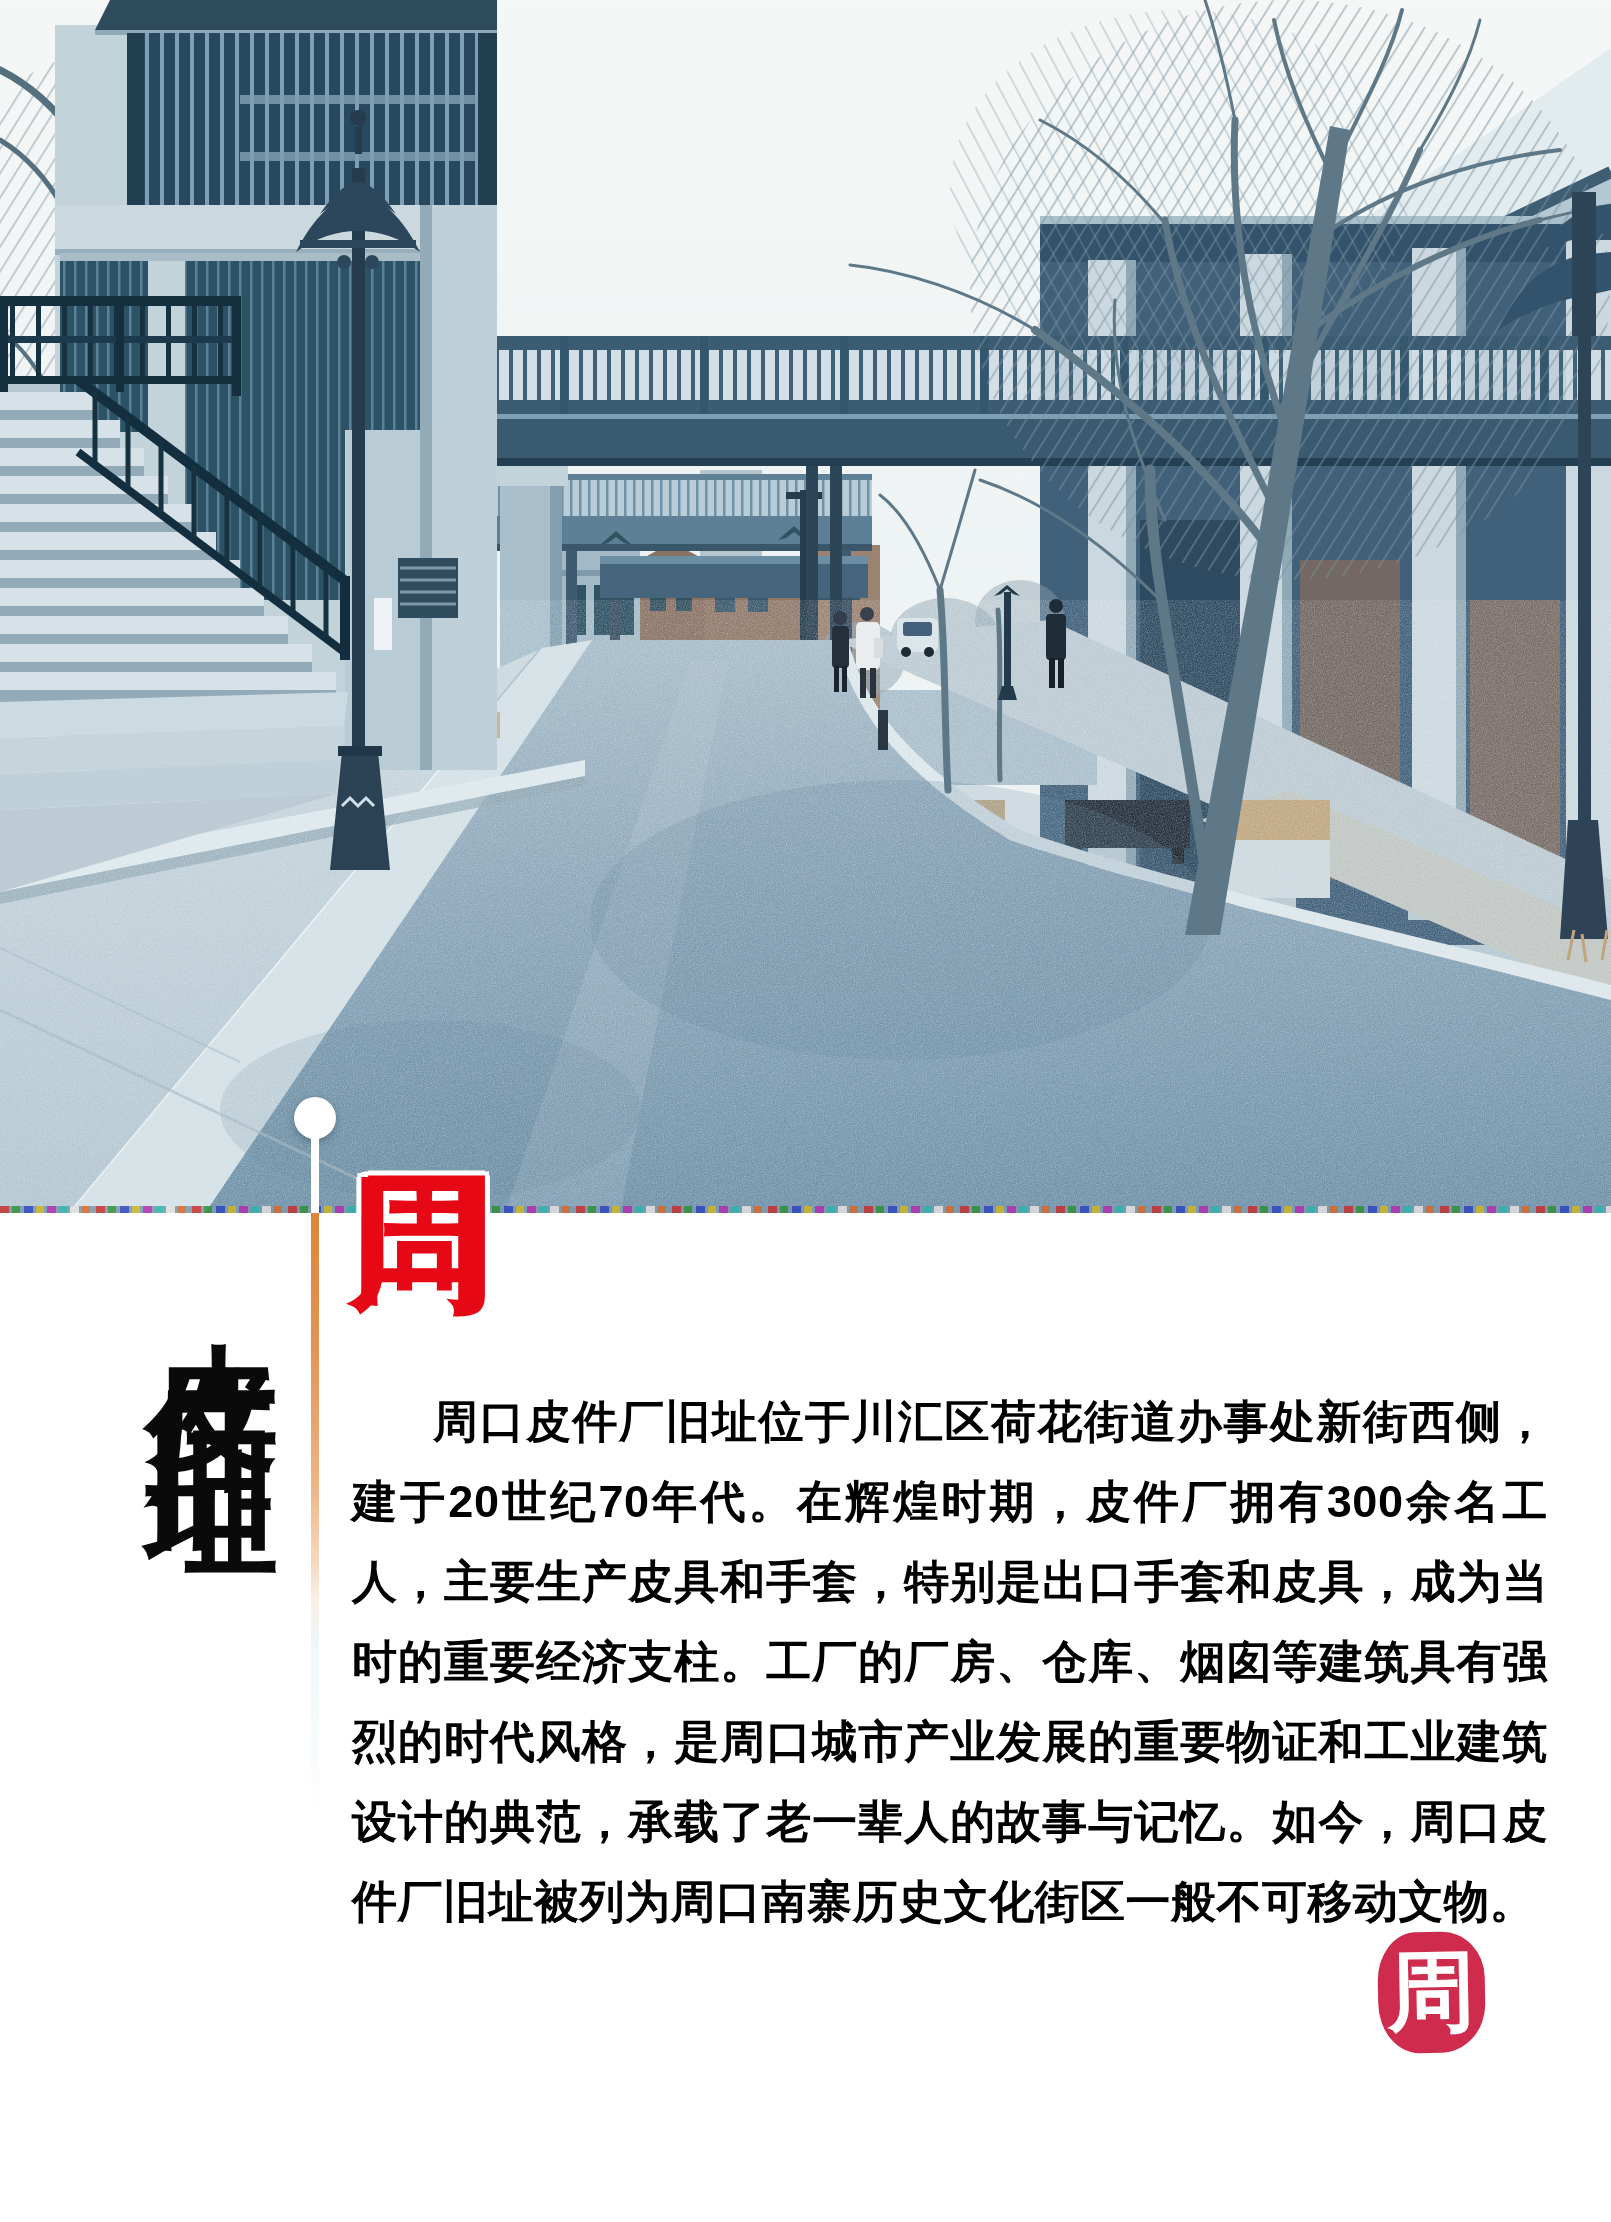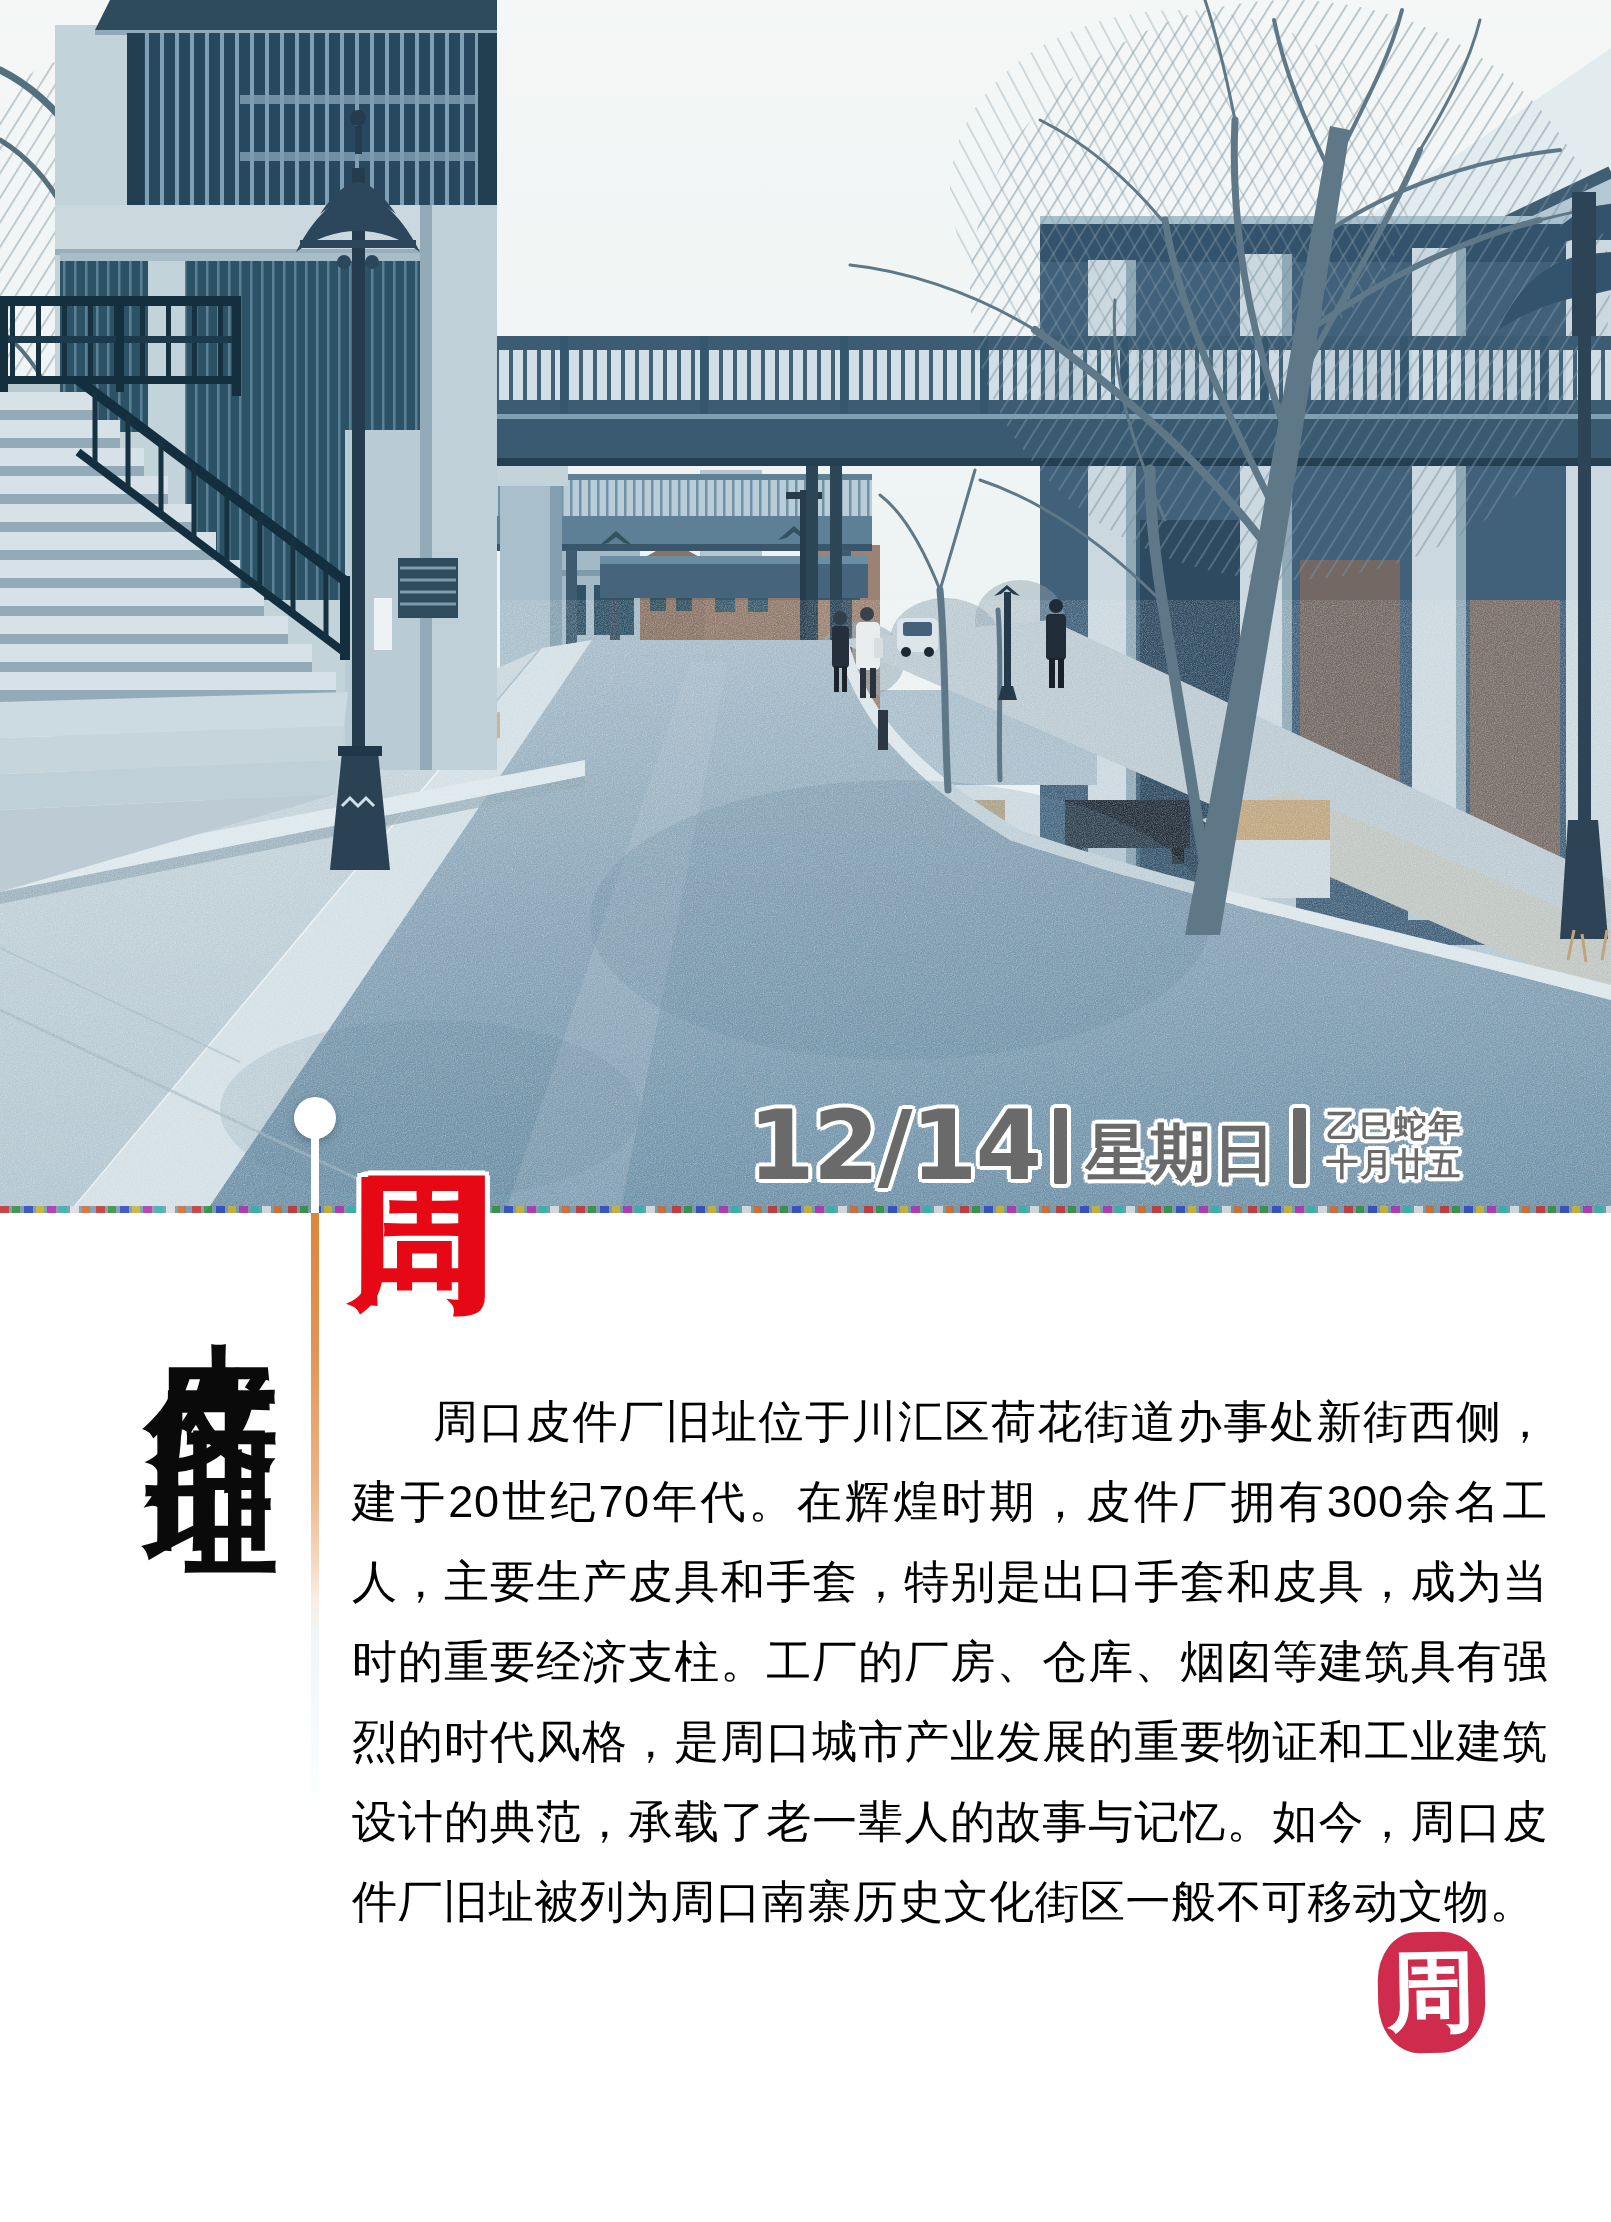--- a/index.html
+++ b/index.html
@@ -31,21 +31,21 @@
       font-family:"Liberation Serif","DejaVu Serif",serif;font-weight:700;
       font-size:150px;line-height:150px;letter-spacing:14px;color:#e60915;
       text-shadow:-5px 0 0 #fff,5px 0 0 #fff,0 -5px 0 #fff,0 5px 0 #fff,
        -4px -4px 0 #fff,4px -4px 0 #fff,-4px 4px 0 #fff,4px 4px 0 #fff;}
 
   .article-title{position:absolute;left:146px;top:1236px;writing-mode:vertical-rl;
       font-family:"Liberation Serif","DejaVu Serif",serif;font-weight:900;
       font-size:132px;line-height:132px;letter-spacing:26px;color:#0a0a0a;}
 
   .article-paragraph{position:absolute;left:352px;top:1382px;width:1196px;
-      font-size:45px;line-height:80px;color:#000;font-weight:400;text-align:justify;
+      font-size:45px;line-height:80px;color:#000;font-weight:700;text-align:justify;
       text-indent:1.8em;letter-spacing:0.5px;}
 
   .seal{position:absolute;left:1378px;top:1932px;width:107px;height:121px;background:#cf2b4c;
         border-radius:36% 40% 42% 38% / 40% 38% 40% 42%;transform:rotate(-1deg);
         display:flex;align-items:center;justify-content:center;}
   .seal-char{font-family:"Liberation Serif","DejaVu Serif",serif;font-weight:700;
         font-size:88px;color:#ffffff;line-height:100px;}
 </style>
 </head>
 <body>
@@ -435,30 +435,20 @@
         <rect x="1004" y="592" width="7" height="96" fill="#24394a"></rect>
         <path d="M994,596 l13,-11 13,11 -7,-2 -6,-5 -6,5 z" fill="#24394a"></path>
         <polygon points="998,700 1017,700 1013,686 1002,686" fill="#24394a"></polygon>
       </g>
       <rect x="878" y="710" width="10" height="40" fill="#2b3844"></rect>
     </g>
 
     <rect x="0" y="1206" width="1611" height="7" fill="url(#glitch)" opacity="0.85"></rect>
   </svg>
 
-  <div class="date-block">
-    <div class="date-md ow">12/14</div>
-    <div class="date-bar b1"></div>
-    <div class="date-week ow">星期日</div>
-    <div class="date-bar b2"></div>
-    <div class="date-lunar">
-      <span class="ow">乙巳蛇年</span>
-      <span class="ow">十月廿五</span>
-    </div>
-  </div>
 
   <div class="timeline-dot"></div>
   <div class="timeline-white"></div>
   <div class="timeline-orange"></div>
 
   <div class="hero-vertical">周口</div>
 
   <div class="article-title">皮件厂旧址</div>
 
   <div class="article-paragraph">周口皮件厂旧址位于川汇区荷花街道办事处新街西侧，建于20世纪70年代。在辉煌时期，皮件厂拥有300余名工人，主要生产皮具和手套，特别是出口手套和皮具，成为当时的重要经济支柱。工厂的厂房、仓库、烟囱等建筑具有强烈的时代风格，是周口城市产业发展的重要物证和工业建筑设计的典范，承载了老一辈人的故事与记忆。如今，周口皮件厂旧址被列为周口南寨历史文化街区一般不可移动文物。</div>

